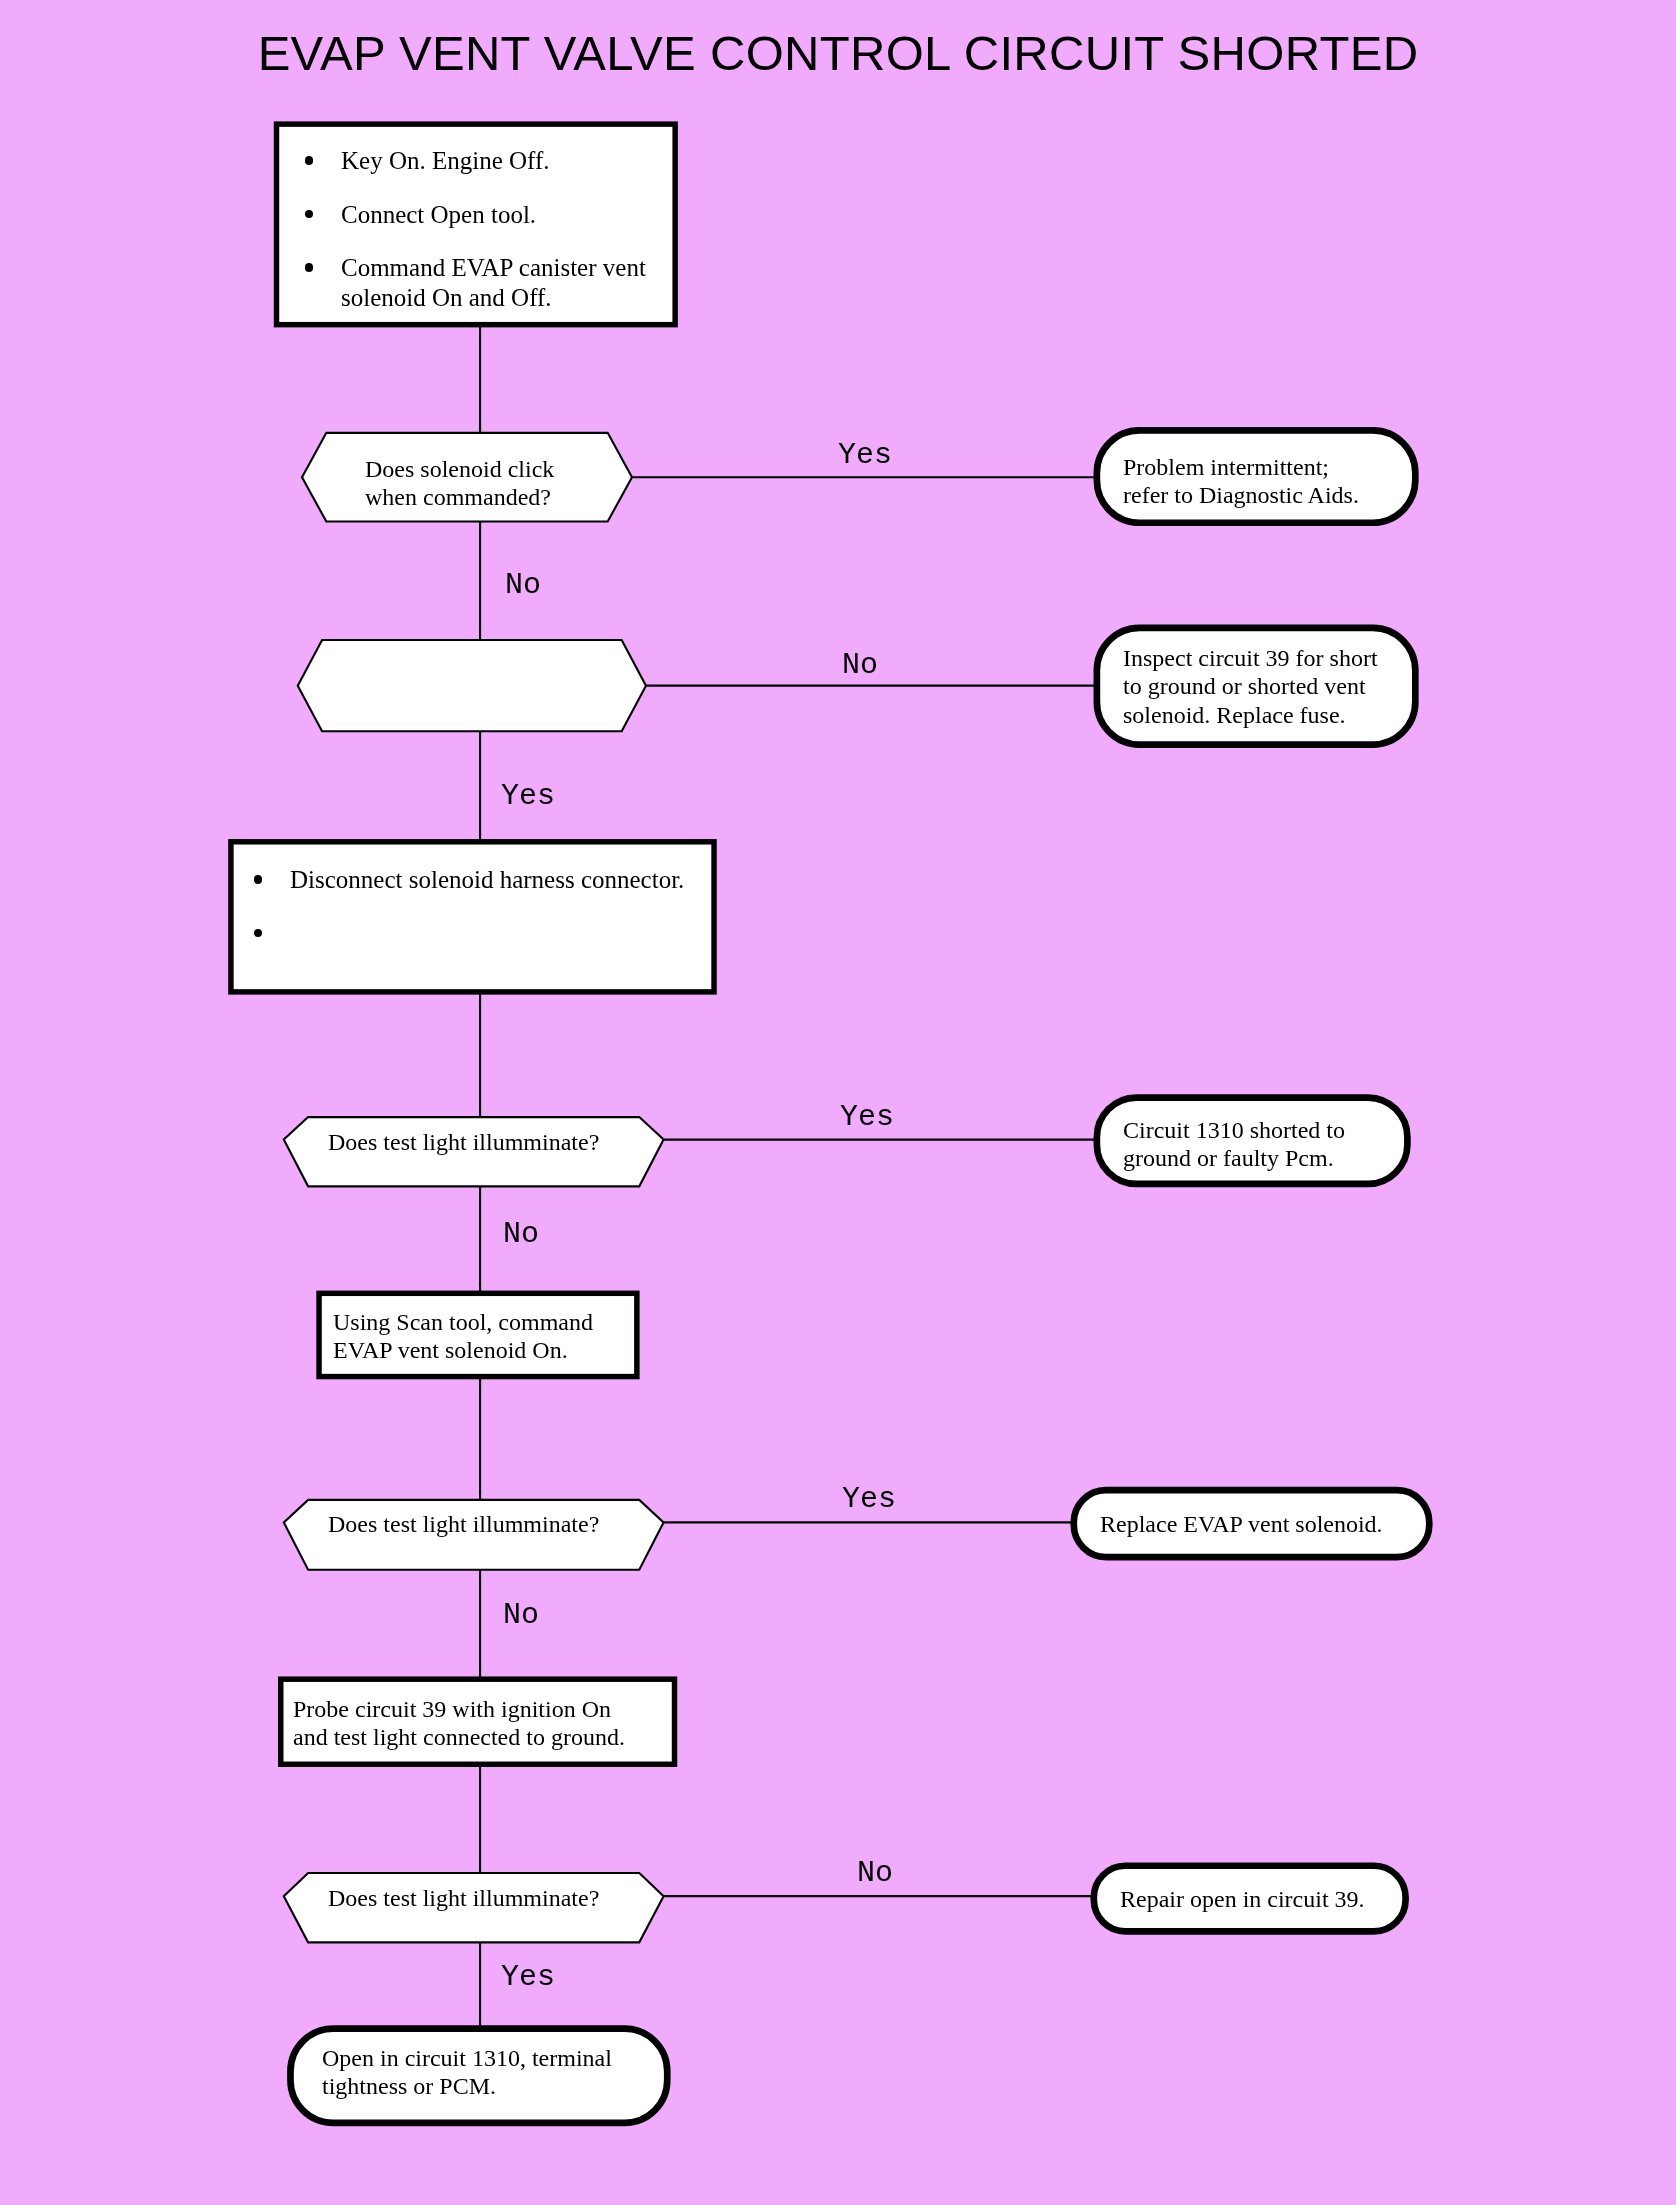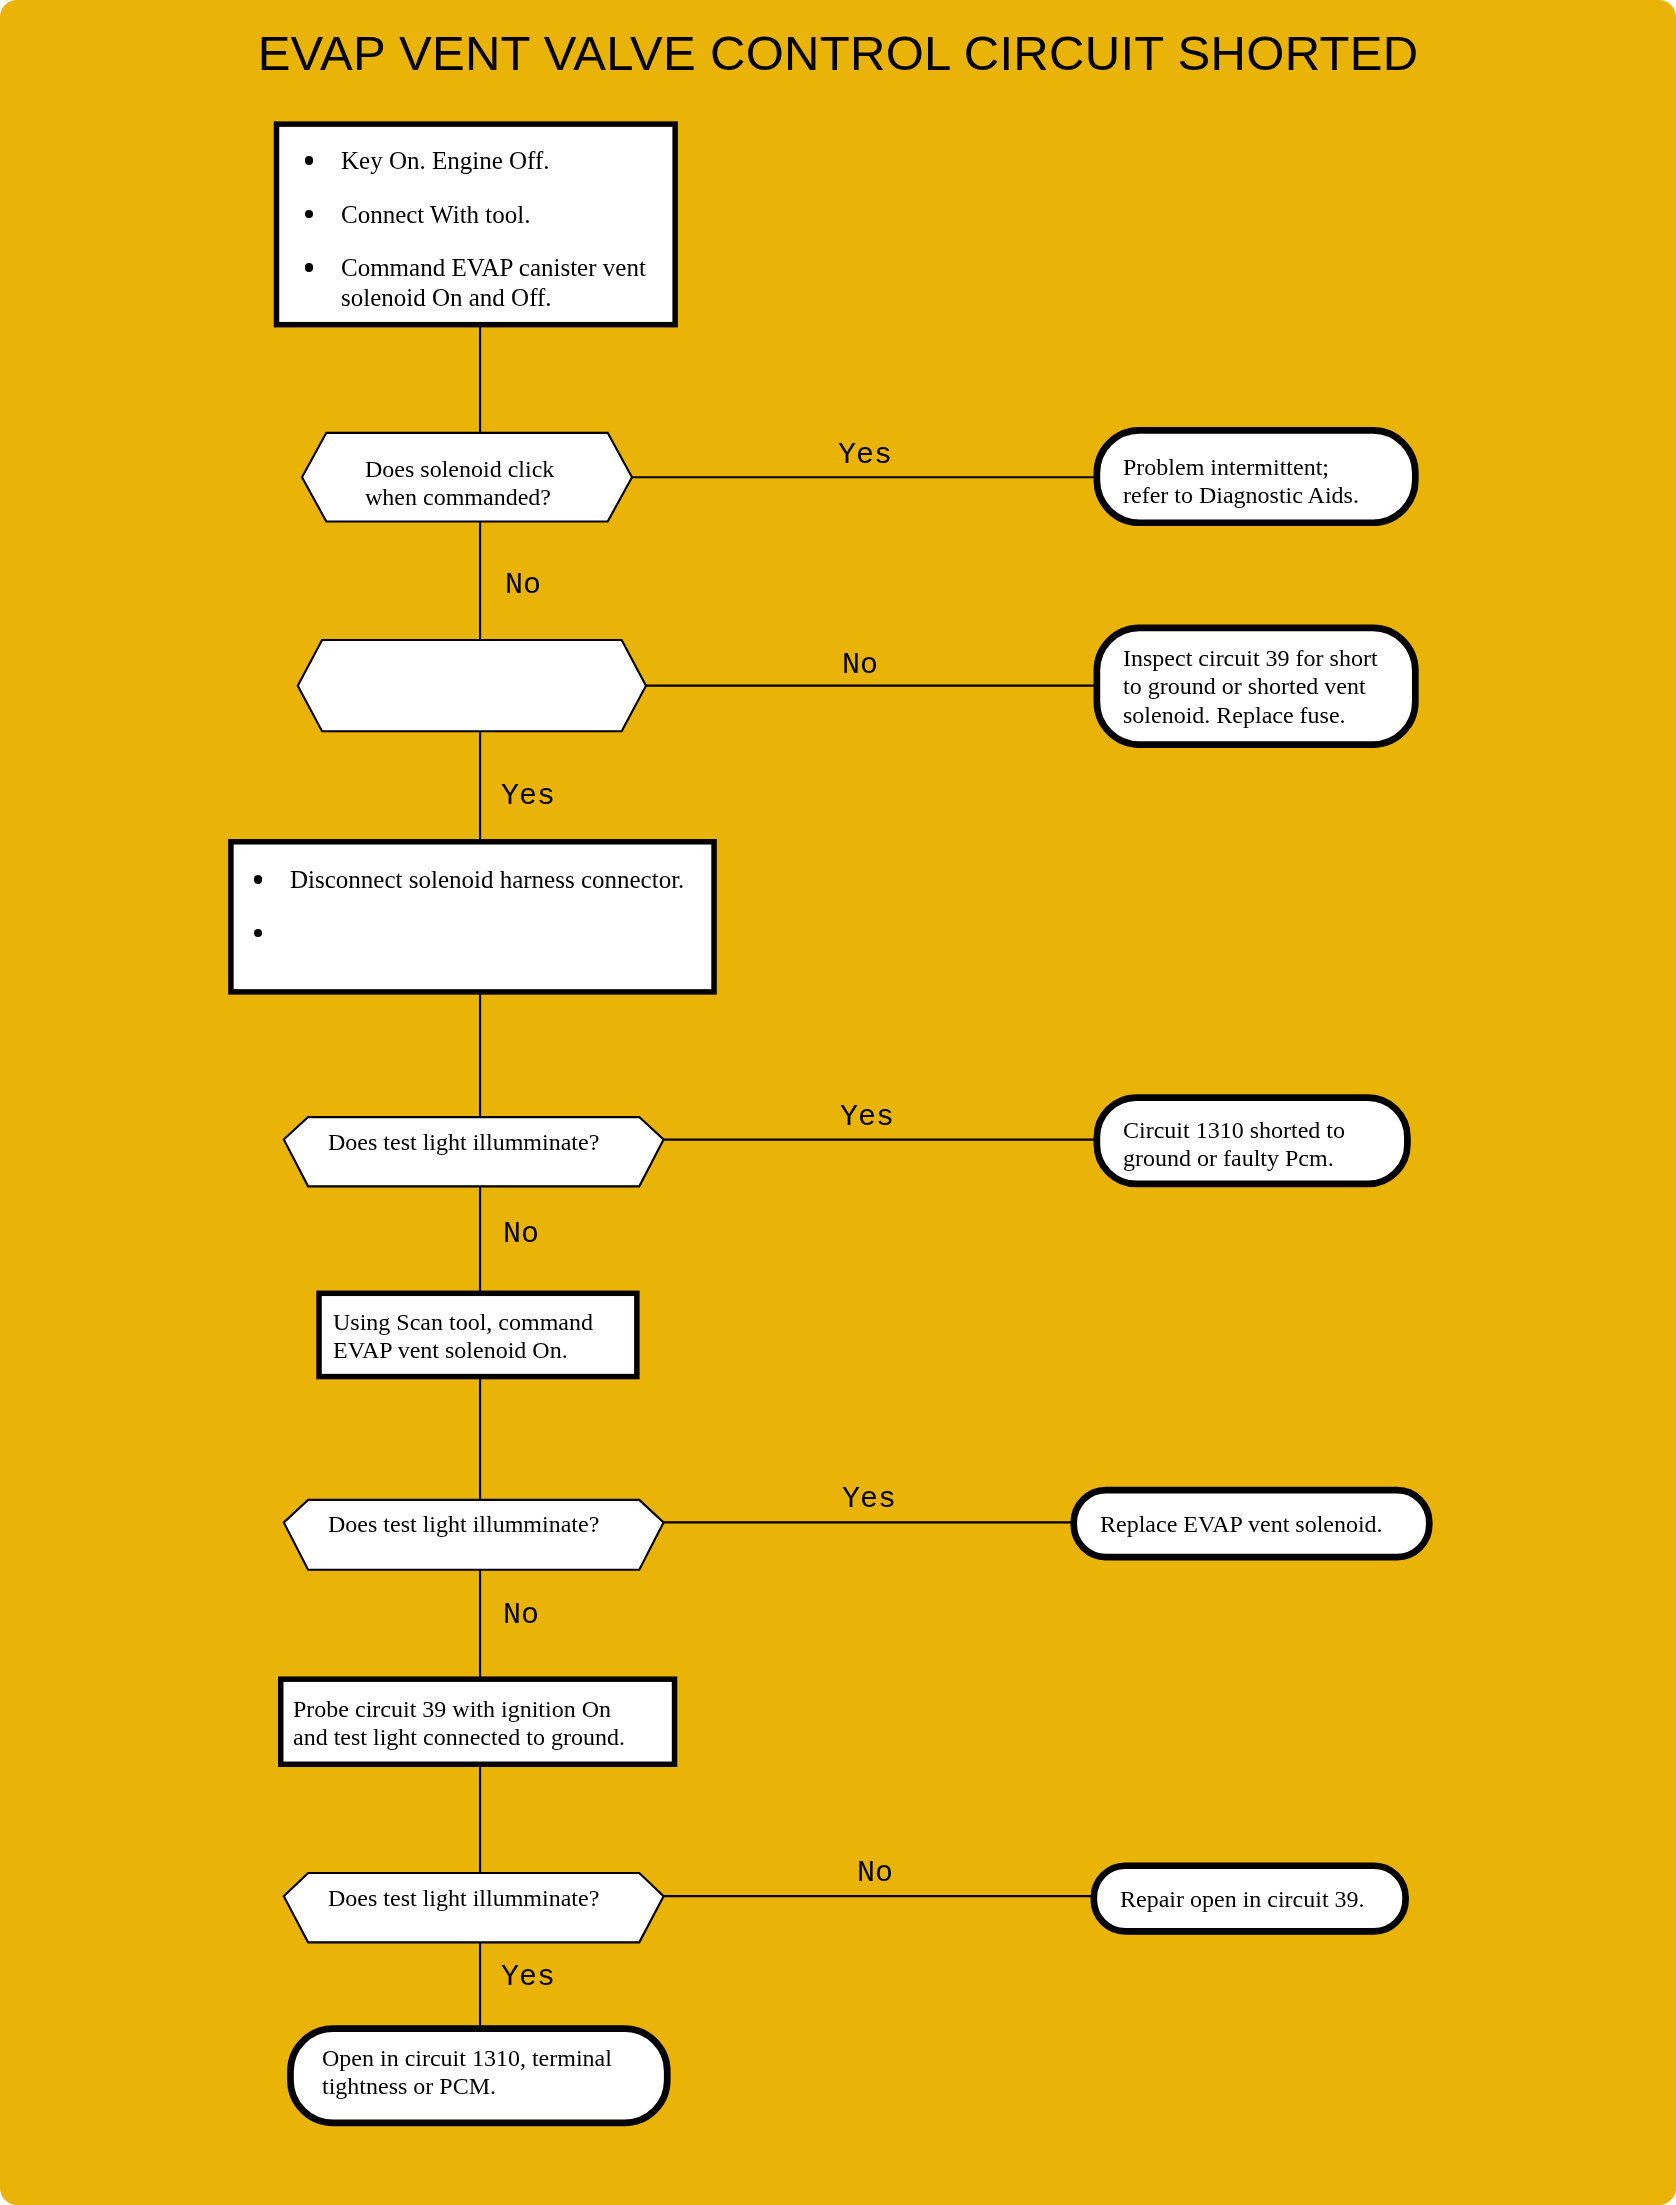--- a/index.html
+++ b/index.html
@@ -12,22 +12,21 @@
     width: 1676px;
     height: 2205px;
     font-family: "Liberation Serif", "DejaVu Serif", serif;
     color: #000000;
     overflow: hidden;
   }
   #page {
     position: relative;
     width: 1676px;
     height: 2205px;
-    background: #eab308;
-    border-radius: 17px;
+    background: #f0abfc;
   }
   #chart-title {
     position: absolute;
     left: 0;
     top: 29px;
     width: 1676px;
     text-align: center;
     font-family: "Liberation Sans", "DejaVu Sans", sans-serif;
     font-size: 49px;
     font-weight: 400;
@@ -173,21 +172,21 @@
 
   </svg>
 
   <ul class="bullet-list" style="left:301px; top:146px; width:359px;">
     <li>
       <span class="dot"></span>
       <span>Key On. Engine Off.</span>
     </li>
     <li>
       <span class="dot"></span>
-      <span>Connect With tool.</span>
+      <span>Connect Open tool.</span>
     </li>
     <li>
       <span class="dot"></span>
       <span>Command EVAP canister vent solenoid On and Off.</span>
     </li>
   </ul>
 
   <div class="node-text" style="left:365px; top:455px; width:243px;">Does solenoid click
 when commanded?</div>
 

